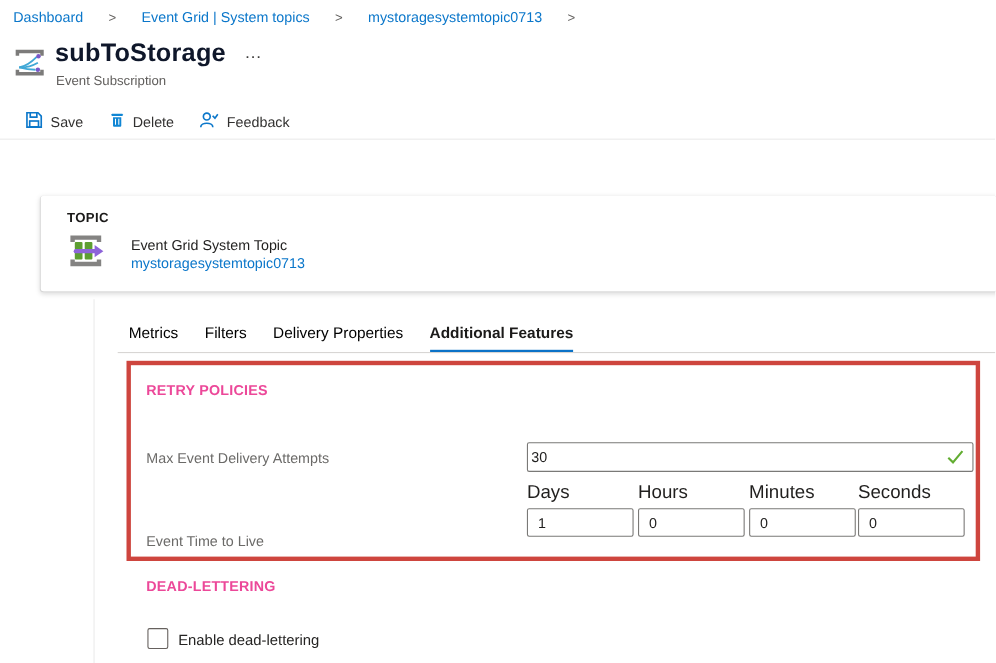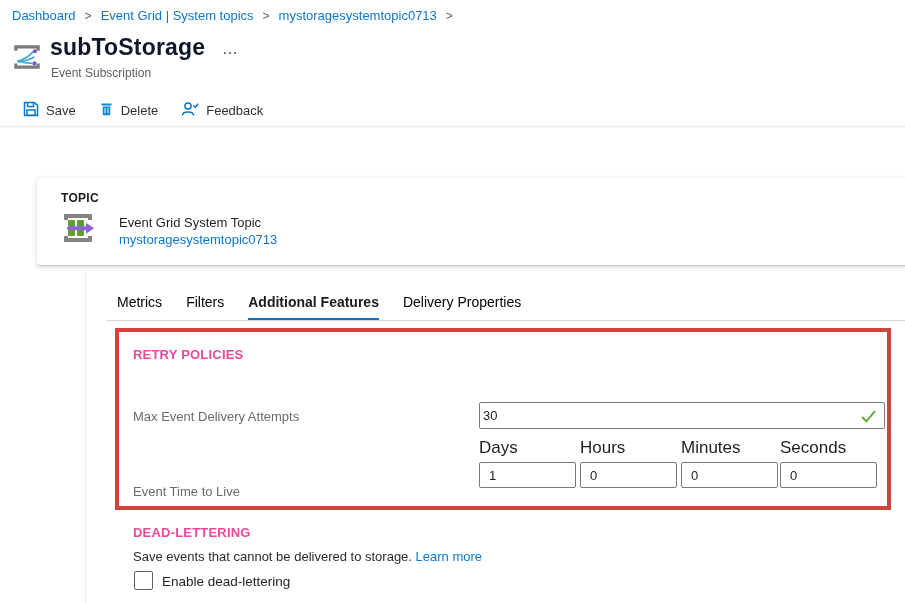--- a/index.html
+++ b/index.html
@@ -1,21 +1,21 @@
 <!DOCTYPE html>
 <html><head>
 <meta charset="utf-8">
 <style>
   * { margin: 0; padding: 0; box-sizing: border-box; }
   html, body { background: #fff; }
   body { font-family: "Liberation Sans", "DejaVu Sans", sans-serif; color: #201f1e; }
   #page { position: relative; width: 905px; height: 603px; background: #fff; overflow: hidden; }
 
   
-  .breadcrumb { position: absolute; left: 12px; top: 8px; display: flex; gap: 9px; align-items: center; font-size: 13px; }
+  .breadcrumb { position: absolute; left: 12px; top: 8px; display: flex; gap: 23px; align-items: center; font-size: 13px; }
   .breadcrumb a { color: #0b77ca; text-decoration: none; cursor: pointer; }
   .breadcrumb .sep { color: #605e5c; font-size: 12px; }
 
   
   .title-icon { position: absolute; left: 10px; top: 40px; width: 34px; height: 36px; }
   .page-title { position: absolute; left: 50px; top: 34px; font-size: 23px; font-weight: 700; color: #0f172a; letter-spacing: .2px; }
   .more-btn { position: absolute; left: 222px; top: 40px; font-size: 16px; color: #3b3a39; cursor: pointer; letter-spacing: 1px; }
   .page-subtitle { position: absolute; left: 51px; top: 66px; font-size: 12px; color: #605e5c; }
 
   
@@ -144,22 +144,22 @@
     </span>
     <div class="topic-type">Event Grid System Topic</div>
     <a class="topic-link">mystoragesystemtopic0713</a>
   </div>
 
   <div class="panel-edge"></div>
 
   <div class="tabs">
     <div class="tab">Metrics</div>
     <div class="tab">Filters</div>
+    <div class="tab">Delivery Properties</div>
     <div class="tab active">Additional Features</div>
-    <div class="tab">Delivery Properties</div>
   </div>
   <div class="hr-tabs"></div>
 
   <div class="annotation-box"></div>
 
   <div class="sec-heading" style="left:133px; top:347px;">RETRY POLICIES</div>
 
   <div class="field-label" style="left:133px; top:409px;">Max Event Delivery Attempts</div>
   <input id="max-attempts-input" class="txt-input" type="text" value="30" style="">
   <span class="valid-check">
@@ -181,20 +181,16 @@
   <div class="ttl-col ttl-minutes">
     <span class="ttl-label">Minutes</span>
     <input class="txt-input" type="text" value="0" style="">
   </div>
   <div class="ttl-col ttl-seconds">
     <span class="ttl-label">Seconds</span>
     <input class="txt-input" type="text" value="0" style="">
   </div>
 
   <div class="sec-heading" style="left:133px; top:525px;">DEAD-LETTERING</div>
-  <div class="sec-desc" style="left:133px; top:549px;">
-    <span>Save events that cannot be delivered to storage.</span>
-    <a>Learn more</a>
-  </div>
   <div class="checkbox"></div>
   <div class="checkbox-label">Enable dead-lettering</div>
 
 </div>
 
 </body></html>

